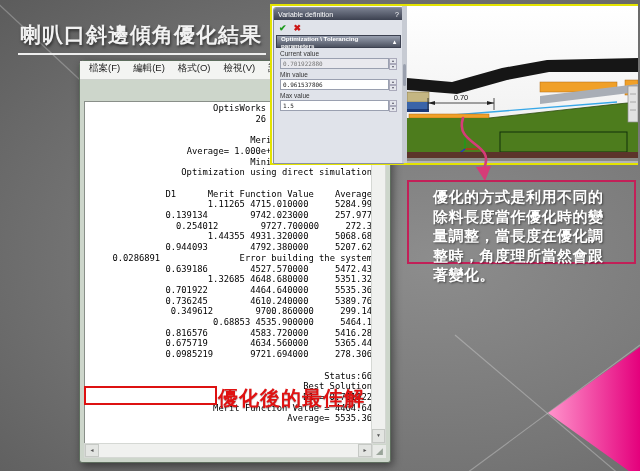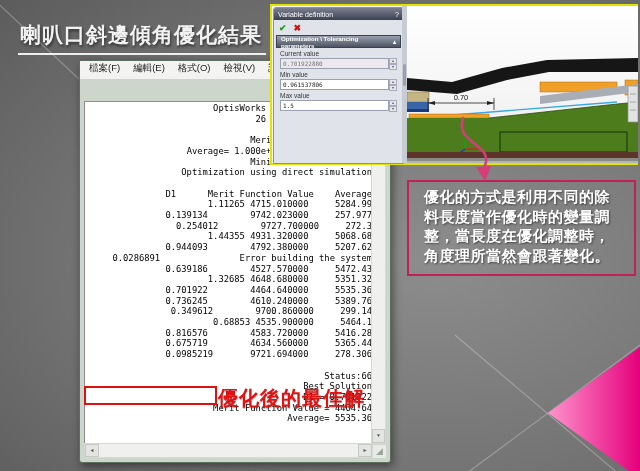--- a/index.html
+++ b/index.html
@@ -116,22 +116,22 @@
   }
   #panel-splitter{
     position:absolute; left:130px; top:0; width:5px; height:157px; background:#c7cbd3;
   }
   #splitter-handle{position:absolute; left:1px; top:58px; width:3px; height:22px; background:#9aa0ae; border-radius:2px;}
   #cad-viewport{position:absolute; left:135px; top:0; width:231px; height:157px;}
   
   #pink-arrow{position:absolute; left:0; top:0; z-index:5; pointer-events:none;}
   
   #note-box{
-    position:absolute; left:407px; top:180px; width:229px; height:96px; z-index:5;
-    border:2px solid #c22058; box-sizing:border-box; padding:5px 15px;
+    position:absolute; left:407px; top:180px; width:229px; height:84px; z-index:5;
+    border:2px solid #c22058; box-sizing:border-box; padding:5px 24px;
     color:#ffffff; font-size:15px; line-height:19.5px; font-weight:bold;
     letter-spacing:.5px; text-shadow:1px 1px 2px rgba(0,0,0,.5);
   }
 </style>
 </head>
 <body>
 
 <div id="stage">
 
   <svg id="bg-decor" width="640" height="471" viewBox="0 0 640 471">

